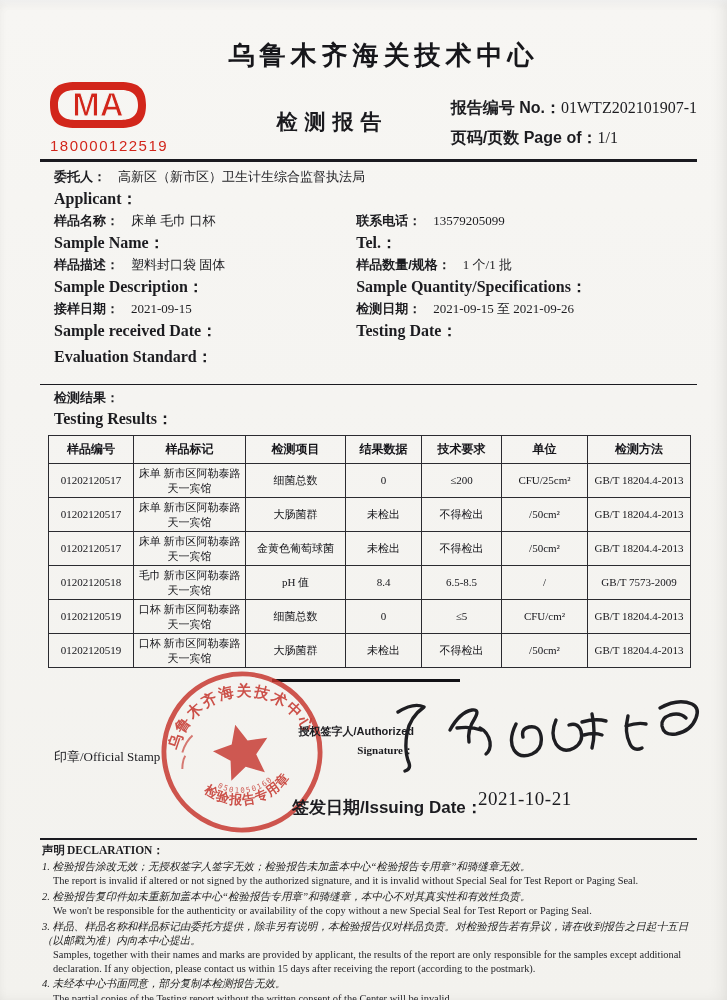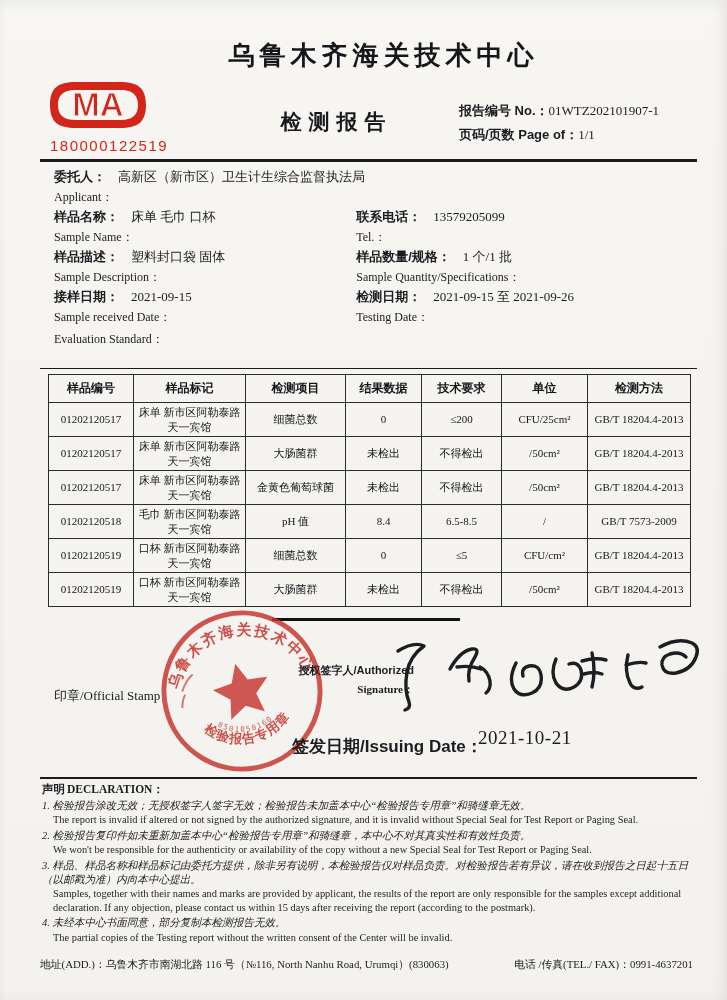--- a/index.html
+++ b/index.html
@@ -17,34 +17,34 @@
   }
   .cn{font-family:"Liberation Sans","DejaVu Sans",sans-serif;}
   .title{
     text-align:center;font-size:26px;font-weight:bold;letter-spacing:5px;
     margin:14px 0 2px 30px;color:#17171b;
   }
   .header-row{display:flex;align-items:center;height:82px;}
   .cma-box{width:168px;flex:0 0 auto;padding-left:6px;}
   .cma-num{color:#d2261b;font-size:15px;letter-spacing:1.5px;font-family:"Liberation Sans",sans-serif;margin:1px 0 0 4px;}
   .subtitle{flex:1;text-align:center;font-size:21px;font-weight:bold;letter-spacing:7px;color:#1a1a1e;padding-top:12px;}
-  .report-ids{flex:0 0 238px;font-size:13px;line-height:1.85;padding-top:14px;white-space:nowrap;}
+  .report-ids{flex:0 0 238px;font-size:16px;line-height:1.85;padding-top:14px;white-space:nowrap;}
   .report-ids .cn{font-weight:bold;}
   .hr-thick{border:none;border-top:3px solid #1a1a20;margin:2px 0 6px 0;}
   .hr-thin{border:none;border-top:1.6px solid #1a1a20;margin:2px 0 4px 0;}
   .hr-decl{border:none;border-top:2px solid #1a1a20;margin:8px 0 3px 0;}
 
   .info{margin-left:14px;}
   .info-row{display:flex;margin:2px 0;}
   .info-col{min-height:38px;}
   .info-col.left{width:47%;}
   .info-col.right{flex:1;}
   .info-line{font-size:13px;white-space:nowrap;}
   .info-line .cn{font-weight:bold;margin-right:12px;}
-  .info-en{font-size:12px;font-weight:normal;margin-top:3px;}
+  .info-en{font-size:16px;font-weight:bold;margin-top:3px;}
 
   .results-label{margin-left:14px;}
   .results-label .info-line .cn{font-weight:bold;}
   .results-label .info-en{margin-top:2px;}
 
   table.results{border-collapse:collapse;margin:5px 0 0 8px;table-layout:fixed;}
   table.results th,table.results td{
     border:1px solid #2b2b30;text-align:center;vertical-align:middle;
     font-size:11px;line-height:1.32;padding:2px 2px;color:#15151a;
   }
@@ -141,20 +141,24 @@
   </div>
         <div class="info-col right">
     <div class="info-line"><span class="cn lab"></span><span class="val"></span></div>
     <div class="info-en en"></div>
   </div>
       </div>
     </div>
 
   <hr class="hr-thin">
 
+  <div class="results-label">
+    <div class="info-line"><span class="cn">检测结果：</span></div>
+    <div class="info-en">Testing Results：</div>
+  </div>
 
   <table class="results">
     <colgroup>
         <col style="width: 85px;">
         <col style="width: 112px;">
         <col style="width: 100px;">
         <col style="width: 76px;">
         <col style="width: 80px;">
         <col style="width: 86px;">
         <col style="width: 103px;">

